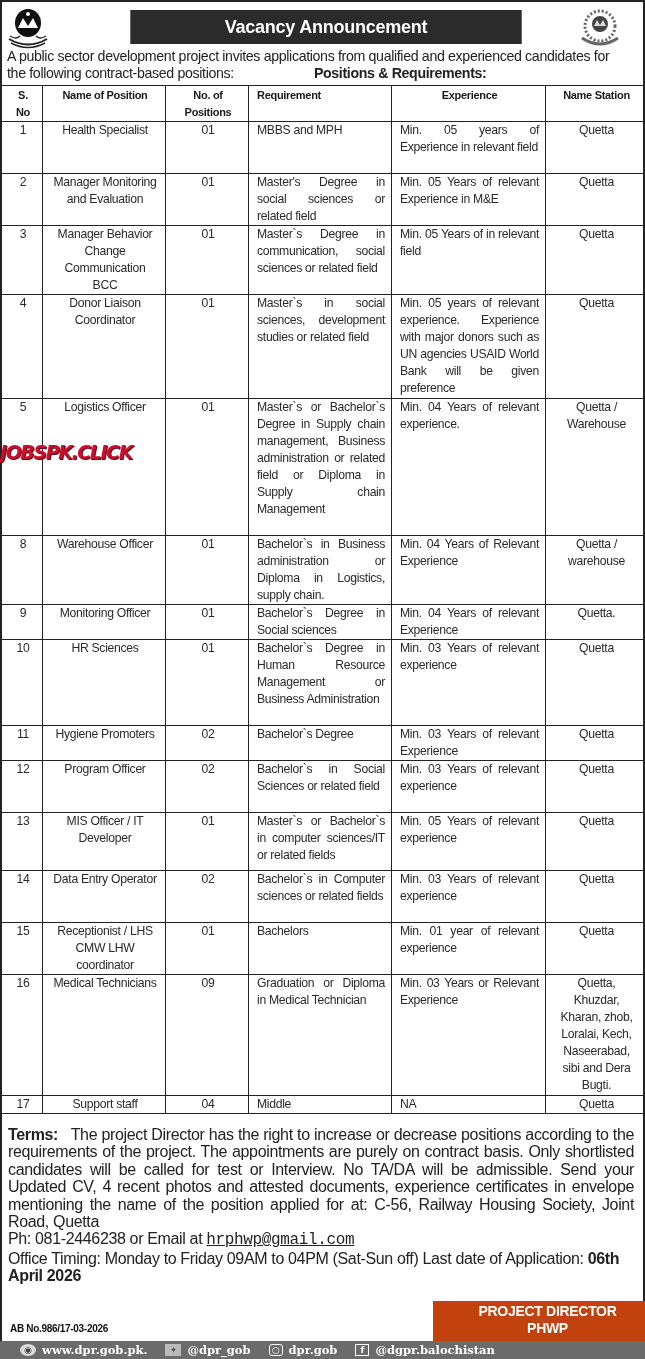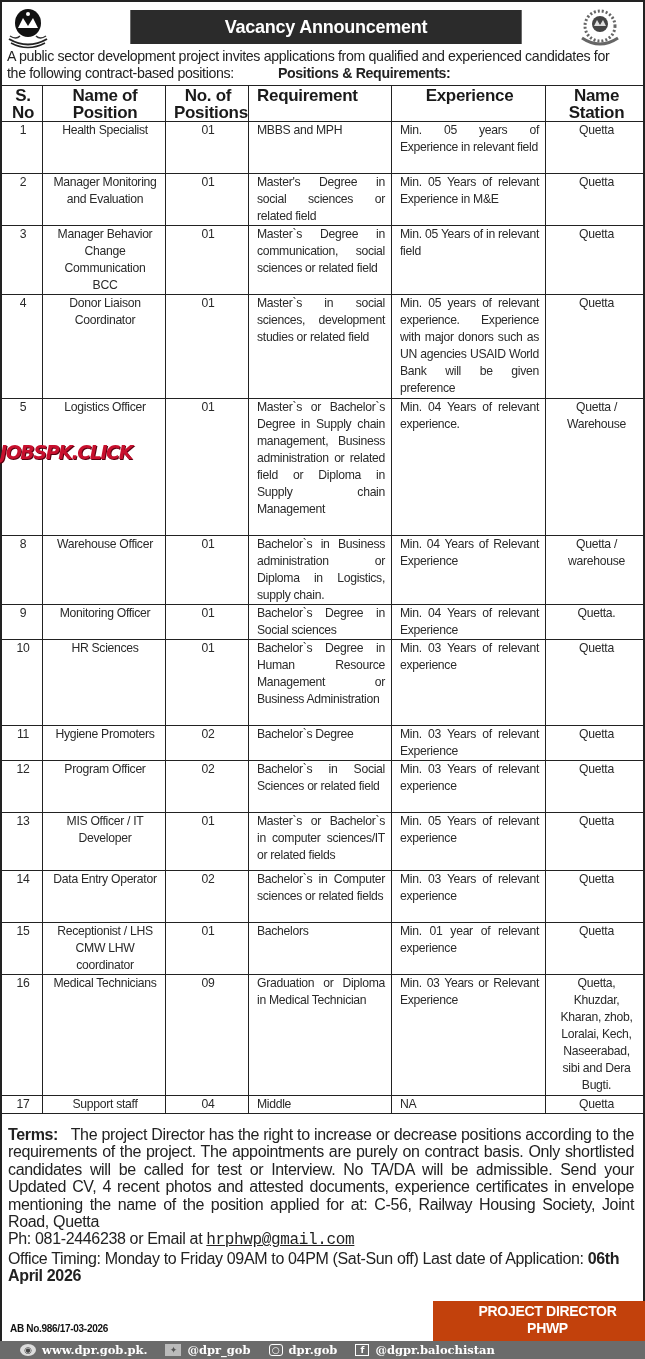--- a/index.html
+++ b/index.html
@@ -9,25 +9,25 @@
 
   .logo { position: absolute; top: 6px; width: 44px; height: 44px; }
   .logo-left { left: 6px; }
   .logo-right { left: 576px; width: 48px; height: 44px; }
 
   .title-bar { position: absolute; left: 120px; top: 10px; width: 412px; height: 34px; background: #2b2b2b; color: #fff;
     font-weight: bold; font-size: 19px; display: flex; align-items: center; justify-content: center; letter-spacing: -0.3px; transform: scaleX(0.95); }
 
   .intro { position: absolute; left: 7px; top: 48px; width: 632px; font-size: 14.2px; line-height: 17px; color: #222; letter-spacing: -0.35px; }
   .intro .line2 { display: flex; }
-  .intro .sub { font-weight: bold; margin-left: 44px; }
+  .intro .sub { font-weight: bold; margin-left: 80px; }
 
   table.vac { position: absolute; left: 1px; top: 85px; width: 644px; border-collapse: collapse; table-layout: fixed; font-size: 12.2px; line-height: 17px; letter-spacing: -0.3px; }
   table.vac th, table.vac td { border: 1.2px solid #222; vertical-align: top; padding: 0 6px 0 8px; }
-  table.vac th { font-weight: bold; font-size: 17px; line-height: 17px; padding-top: 1px; }
+  table.vac th { font-weight: bold; font-size: 11px; line-height: 17px; padding-top: 1px; }
   table.vac td { color: #2a2a2a; }
   .c-sn { text-align: center; }
   .c-name { text-align: center; }
   .c-num { text-align: center; }
   .c-req { text-align: justify; }
   .c-exp { text-align: justify; }
   .c-duty { text-align: center; }
   th.c-req, th.c-exp { text-align: left; }
   th.c-exp { text-align: center; }
 

